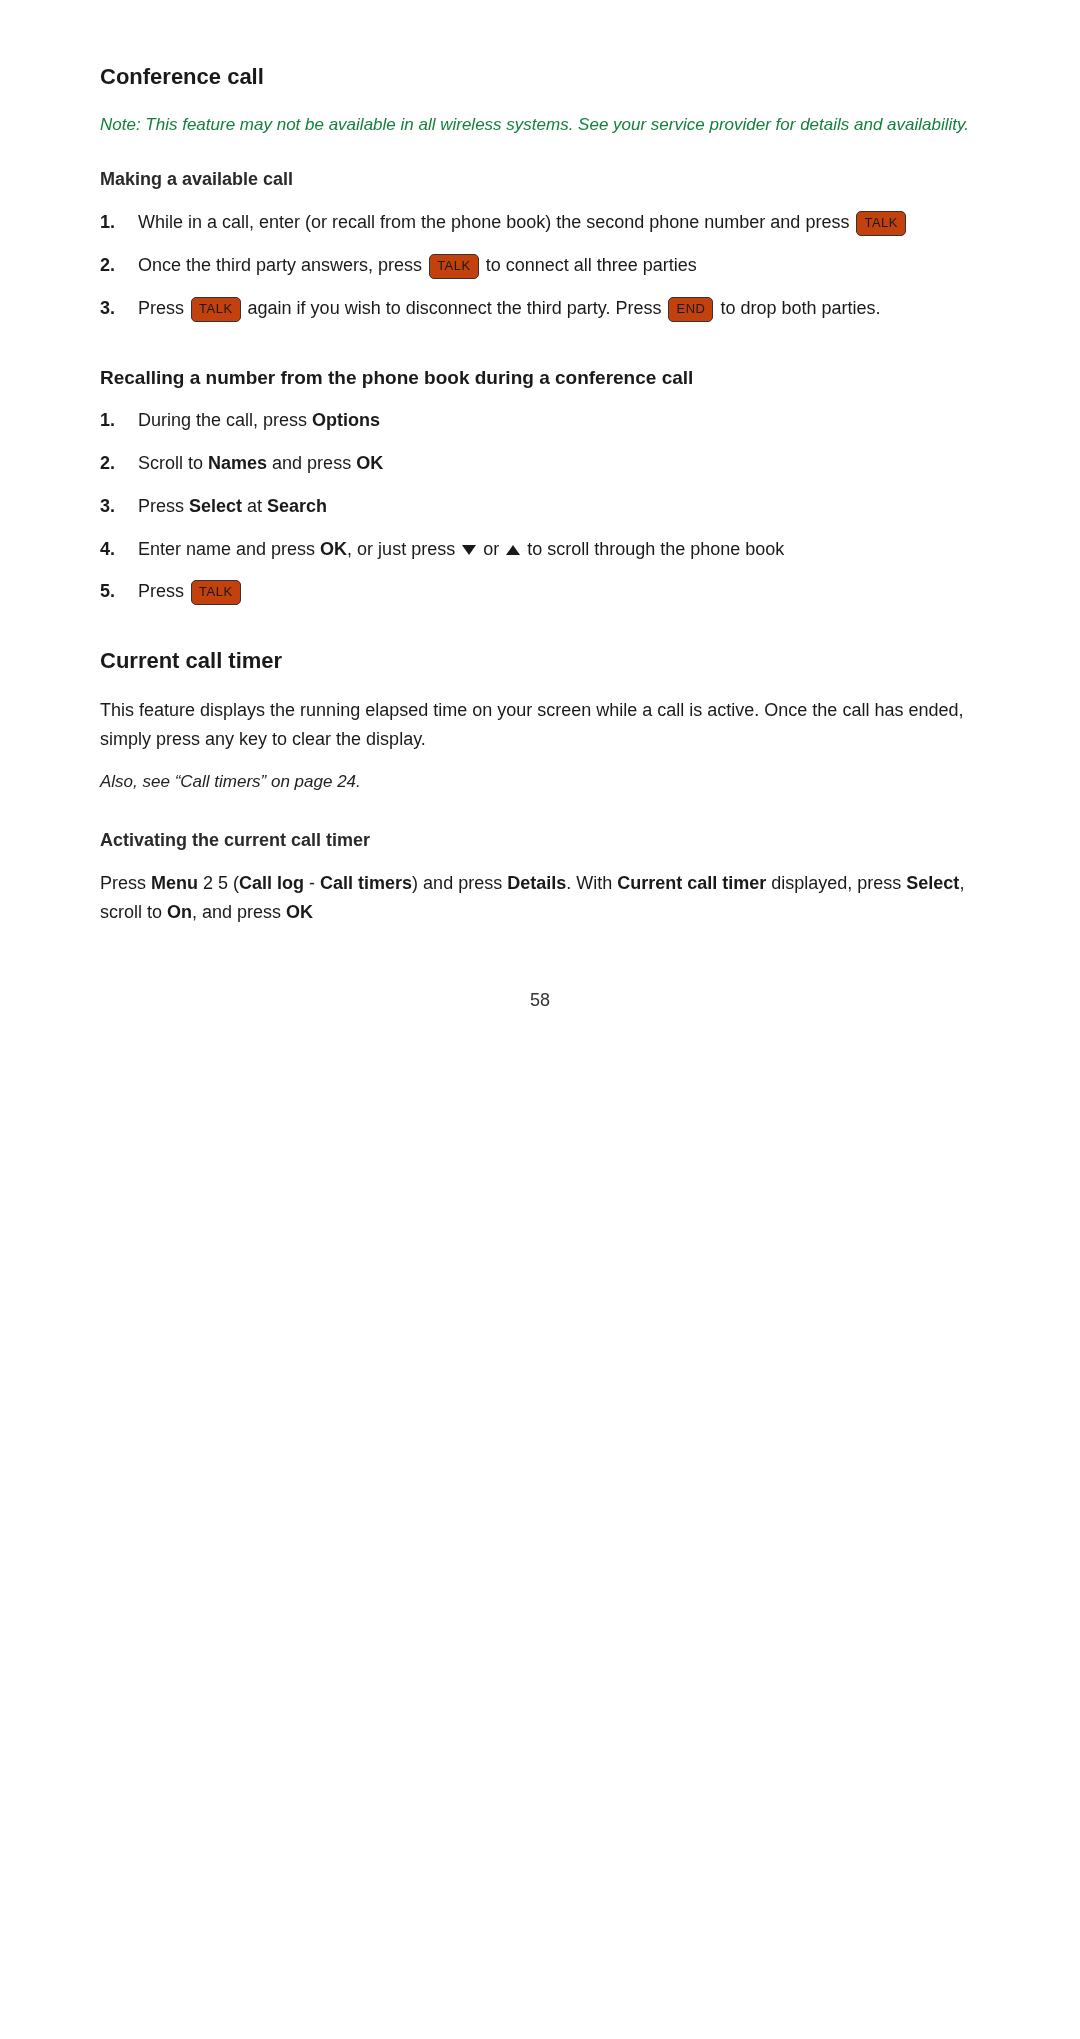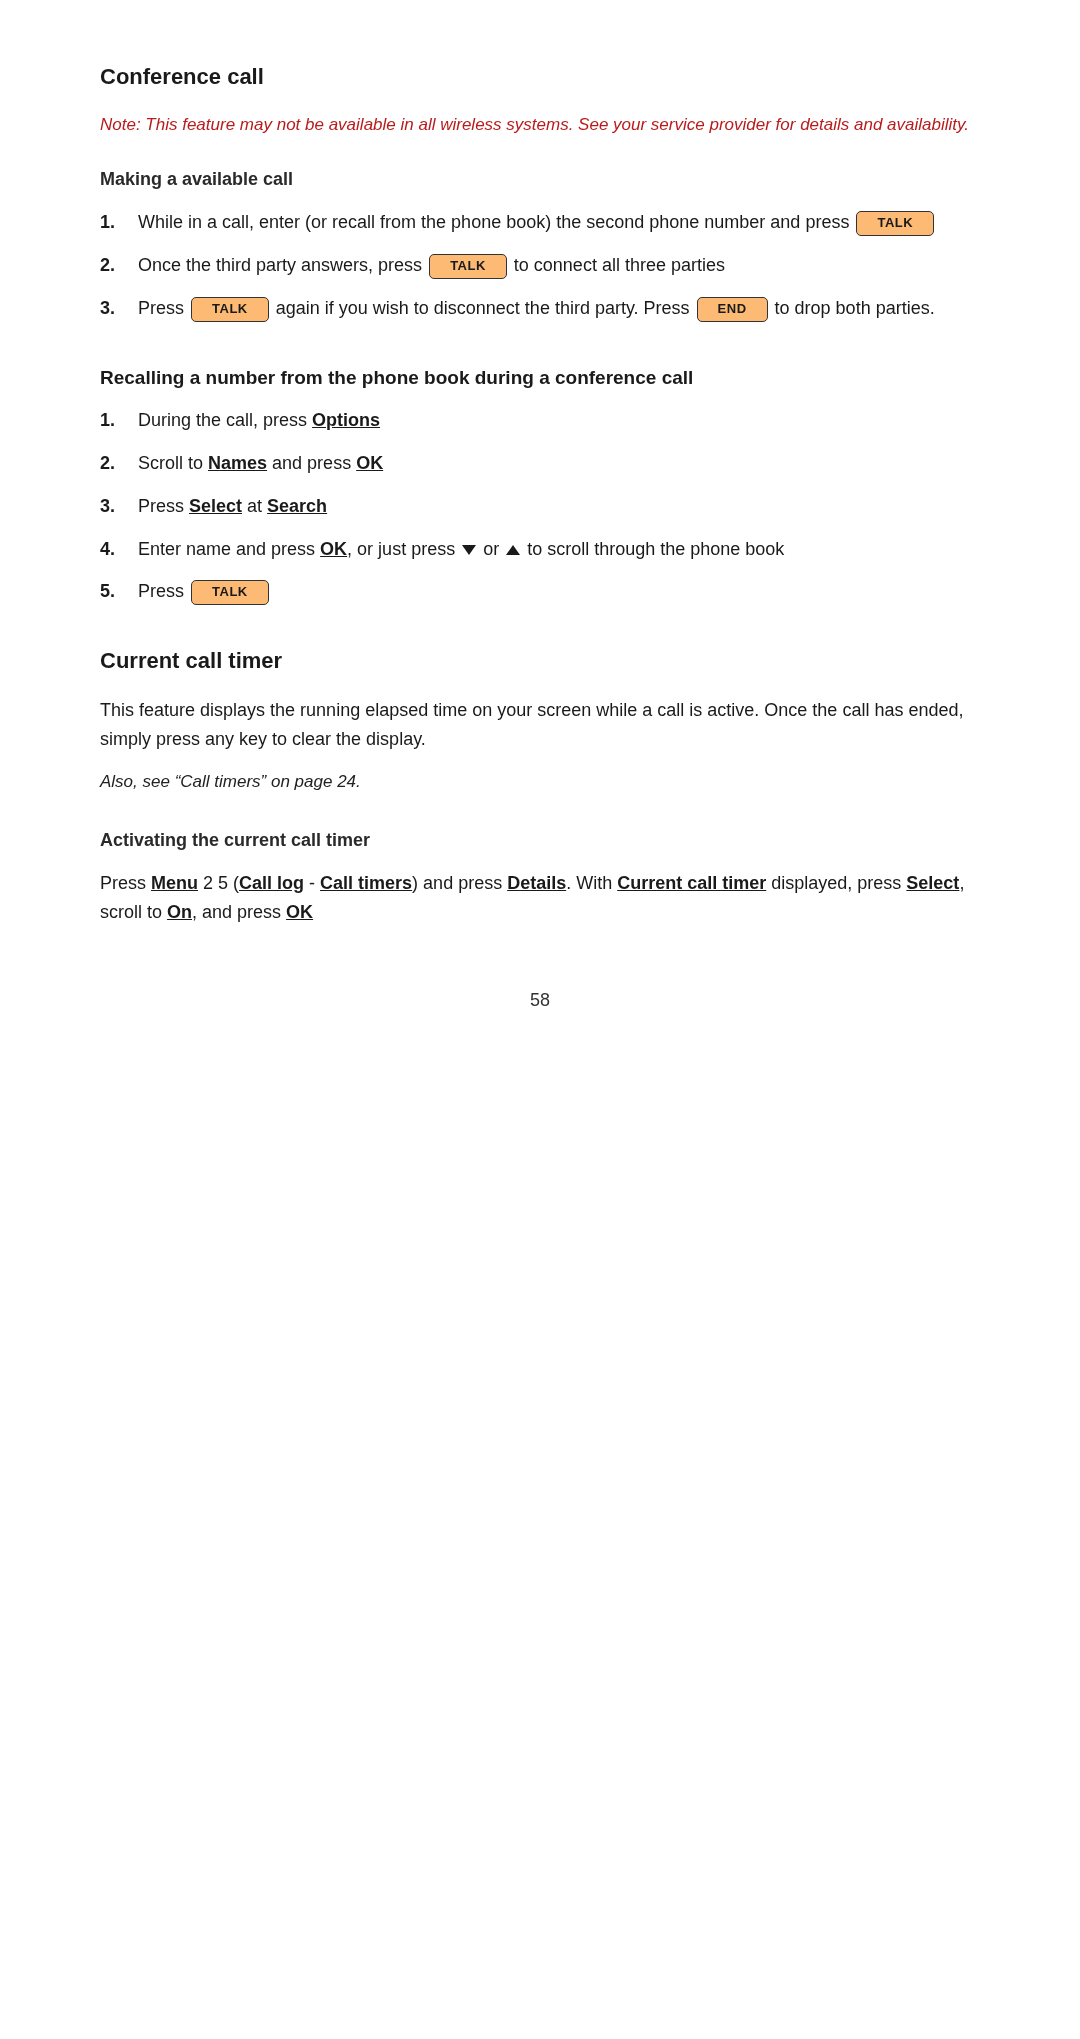--- a/index.html
+++ b/index.html
@@ -43,21 +43,21 @@
 
     p {
       margin-bottom: 14px;
       font-size: 18px;
       line-height: 1.6;
     }
 
     .note-italic {
       font-style: italic;
       font-size: 17px;
-      color: #b91c1c;
+      color: #15803d;
       margin-bottom: 18px;
       line-height: 1.55;
     }
 
     .ordered-list {
       margin-left: 0;
       padding-left: 0;
       list-style: none;
       margin-bottom: 14px;
     }
@@ -80,27 +80,27 @@
     .list-content {
       flex: 1;
     }
 
     .btn-badge {
       display: inline-flex;
       align-items: center;
       justify-content: center;
       border: 1.5px solid #333;
       border-radius: 5px;
-      padding: 1px 20px;
+      padding: 1px 7px;
       font-size: 13px;
-      font-weight: bold;
+      font-weight: normal;
       font-family: Arial, Helvetica, sans-serif;
       vertical-align: middle;
       margin: 0 2px;
-      background: #fdba74;
+      background: #c2410c;
       letter-spacing: 0.5px;
     }
 
     .arrow-down {
       display: inline-block;
       width: 0;
       height: 0;
       border-left: 7px solid transparent;
       border-right: 7px solid transparent;
       border-top: 10px solid #1a1a1a;
@@ -114,21 +114,20 @@
       height: 0;
       border-left: 7px solid transparent;
       border-right: 7px solid transparent;
       border-bottom: 10px solid #1a1a1a;
       vertical-align: middle;
       margin: 0 2px;
     }
 
     .bold {
       font-weight: bold;
-      text-decoration: underline;
     }
 
     .section-divider {
       margin-top: 38px;
     }
 
     .page-number {
       text-align: center;
       font-size: 18px;
       color: #333;

